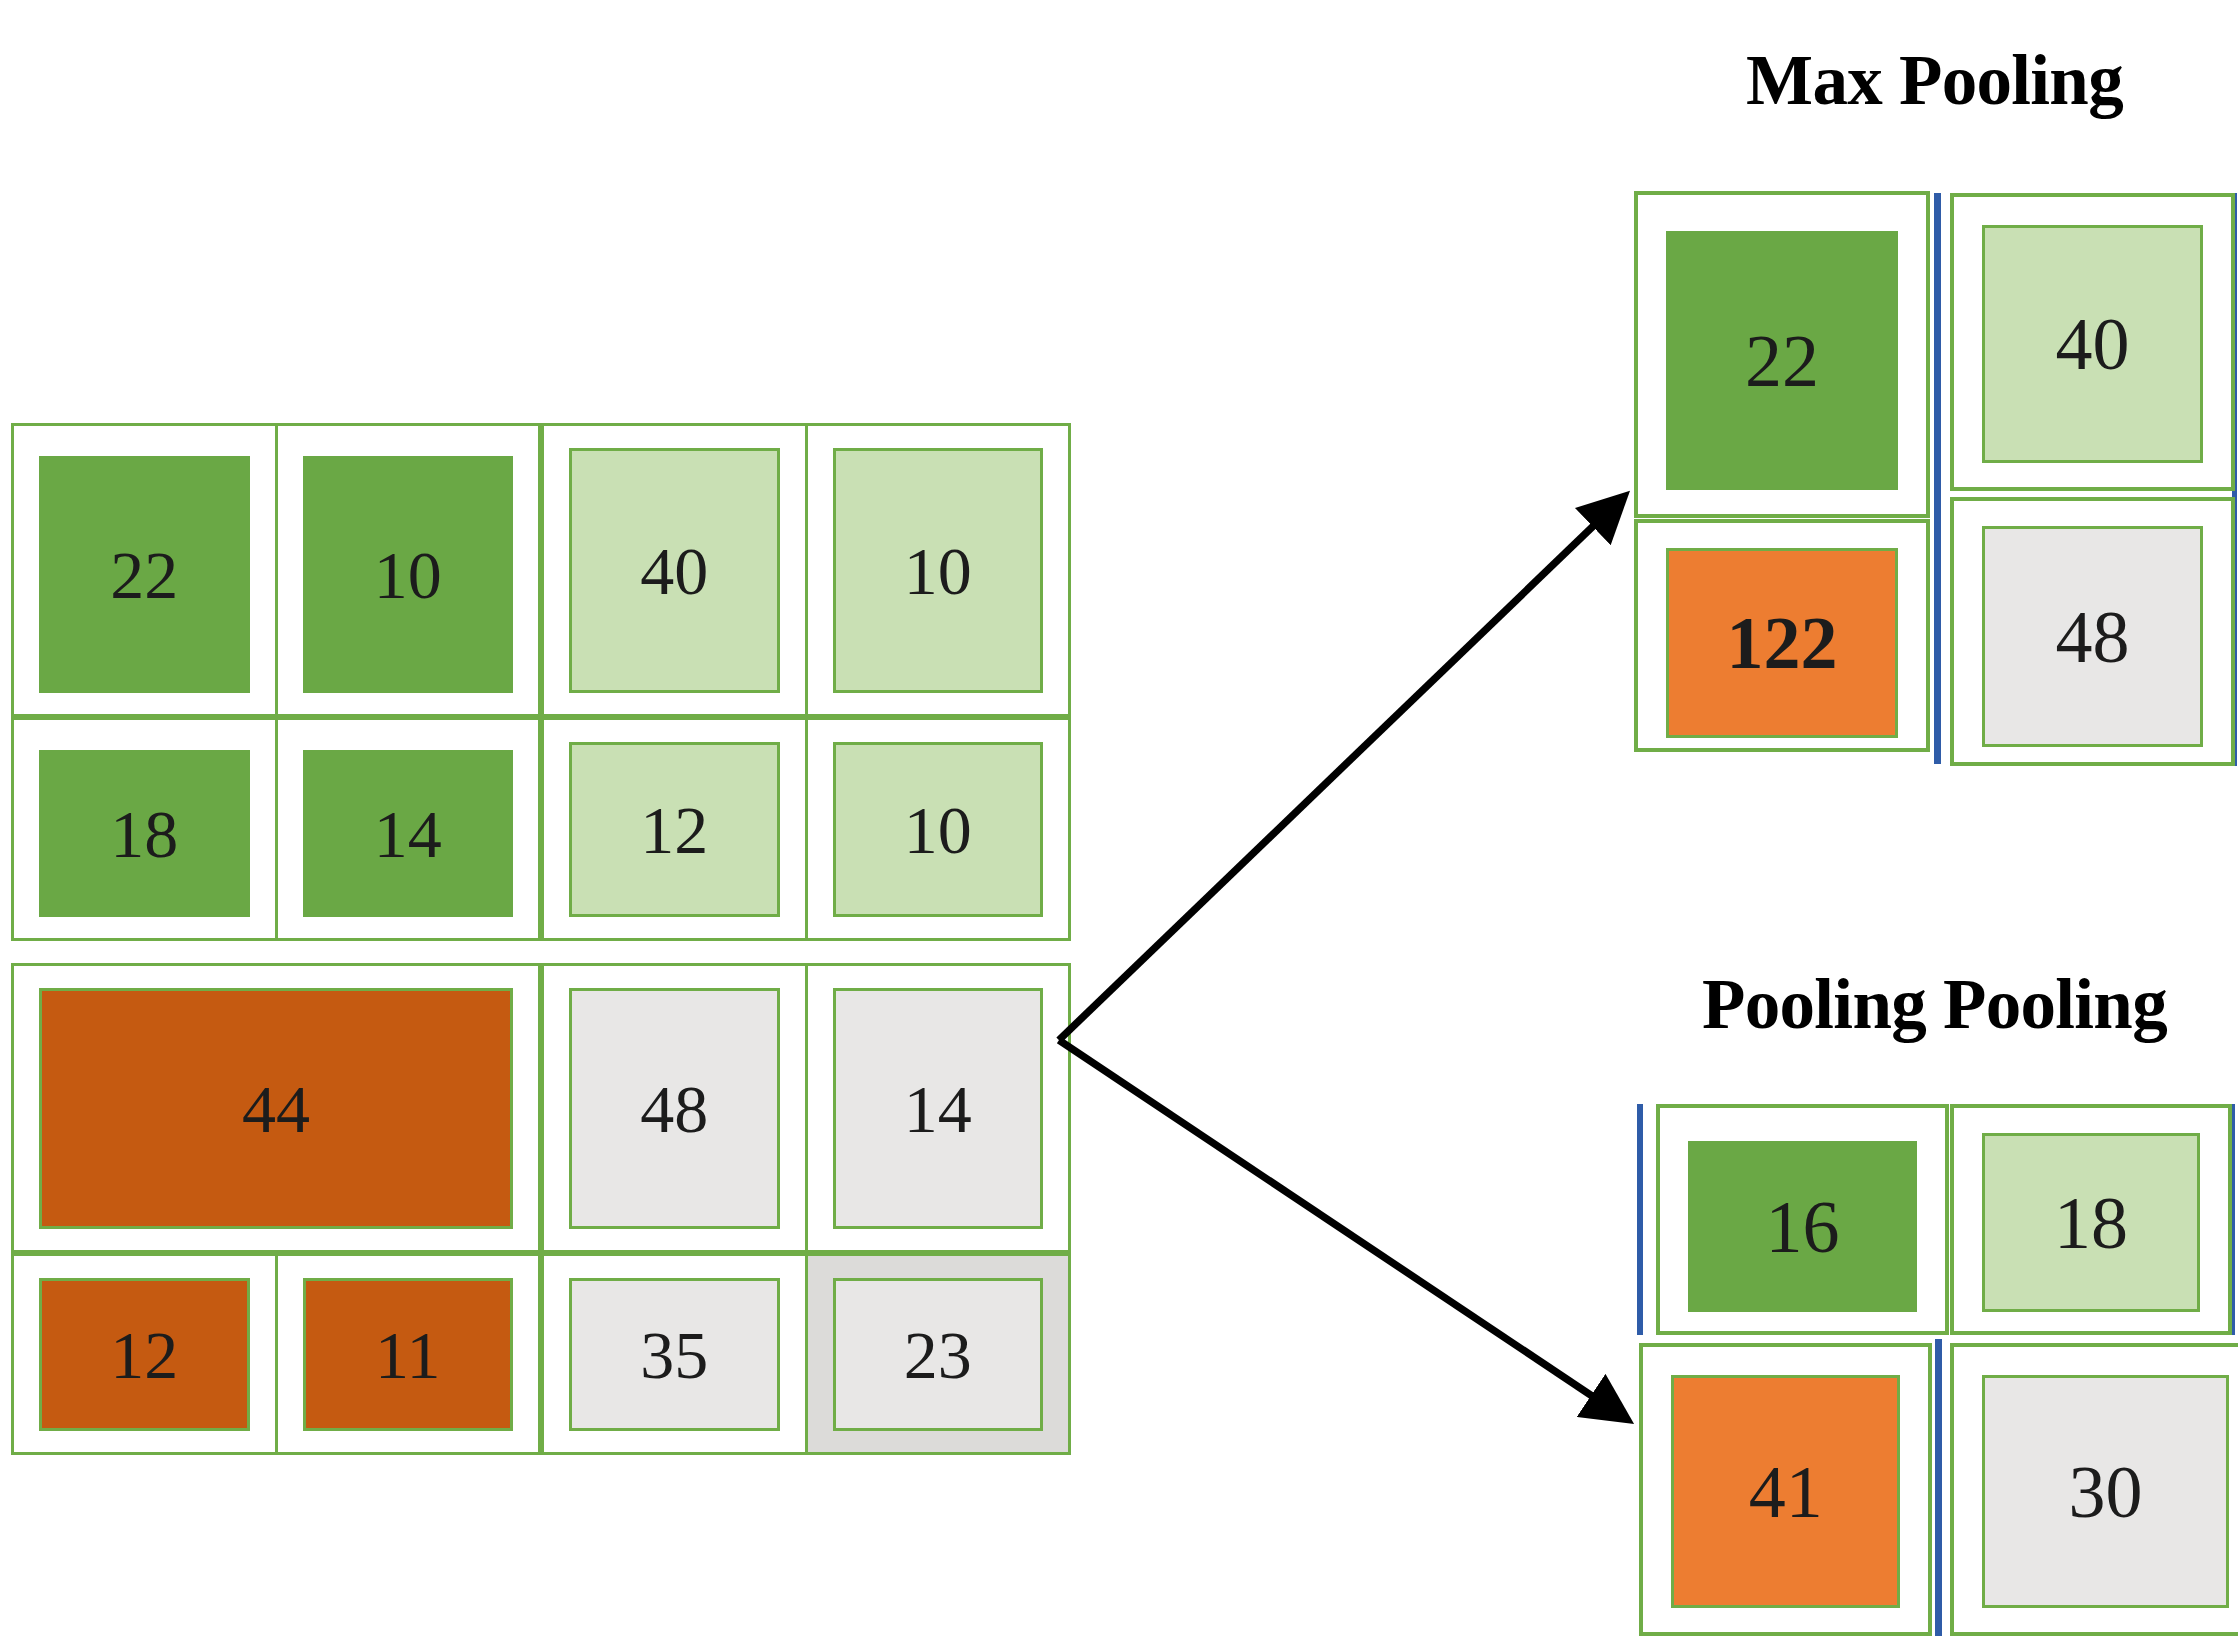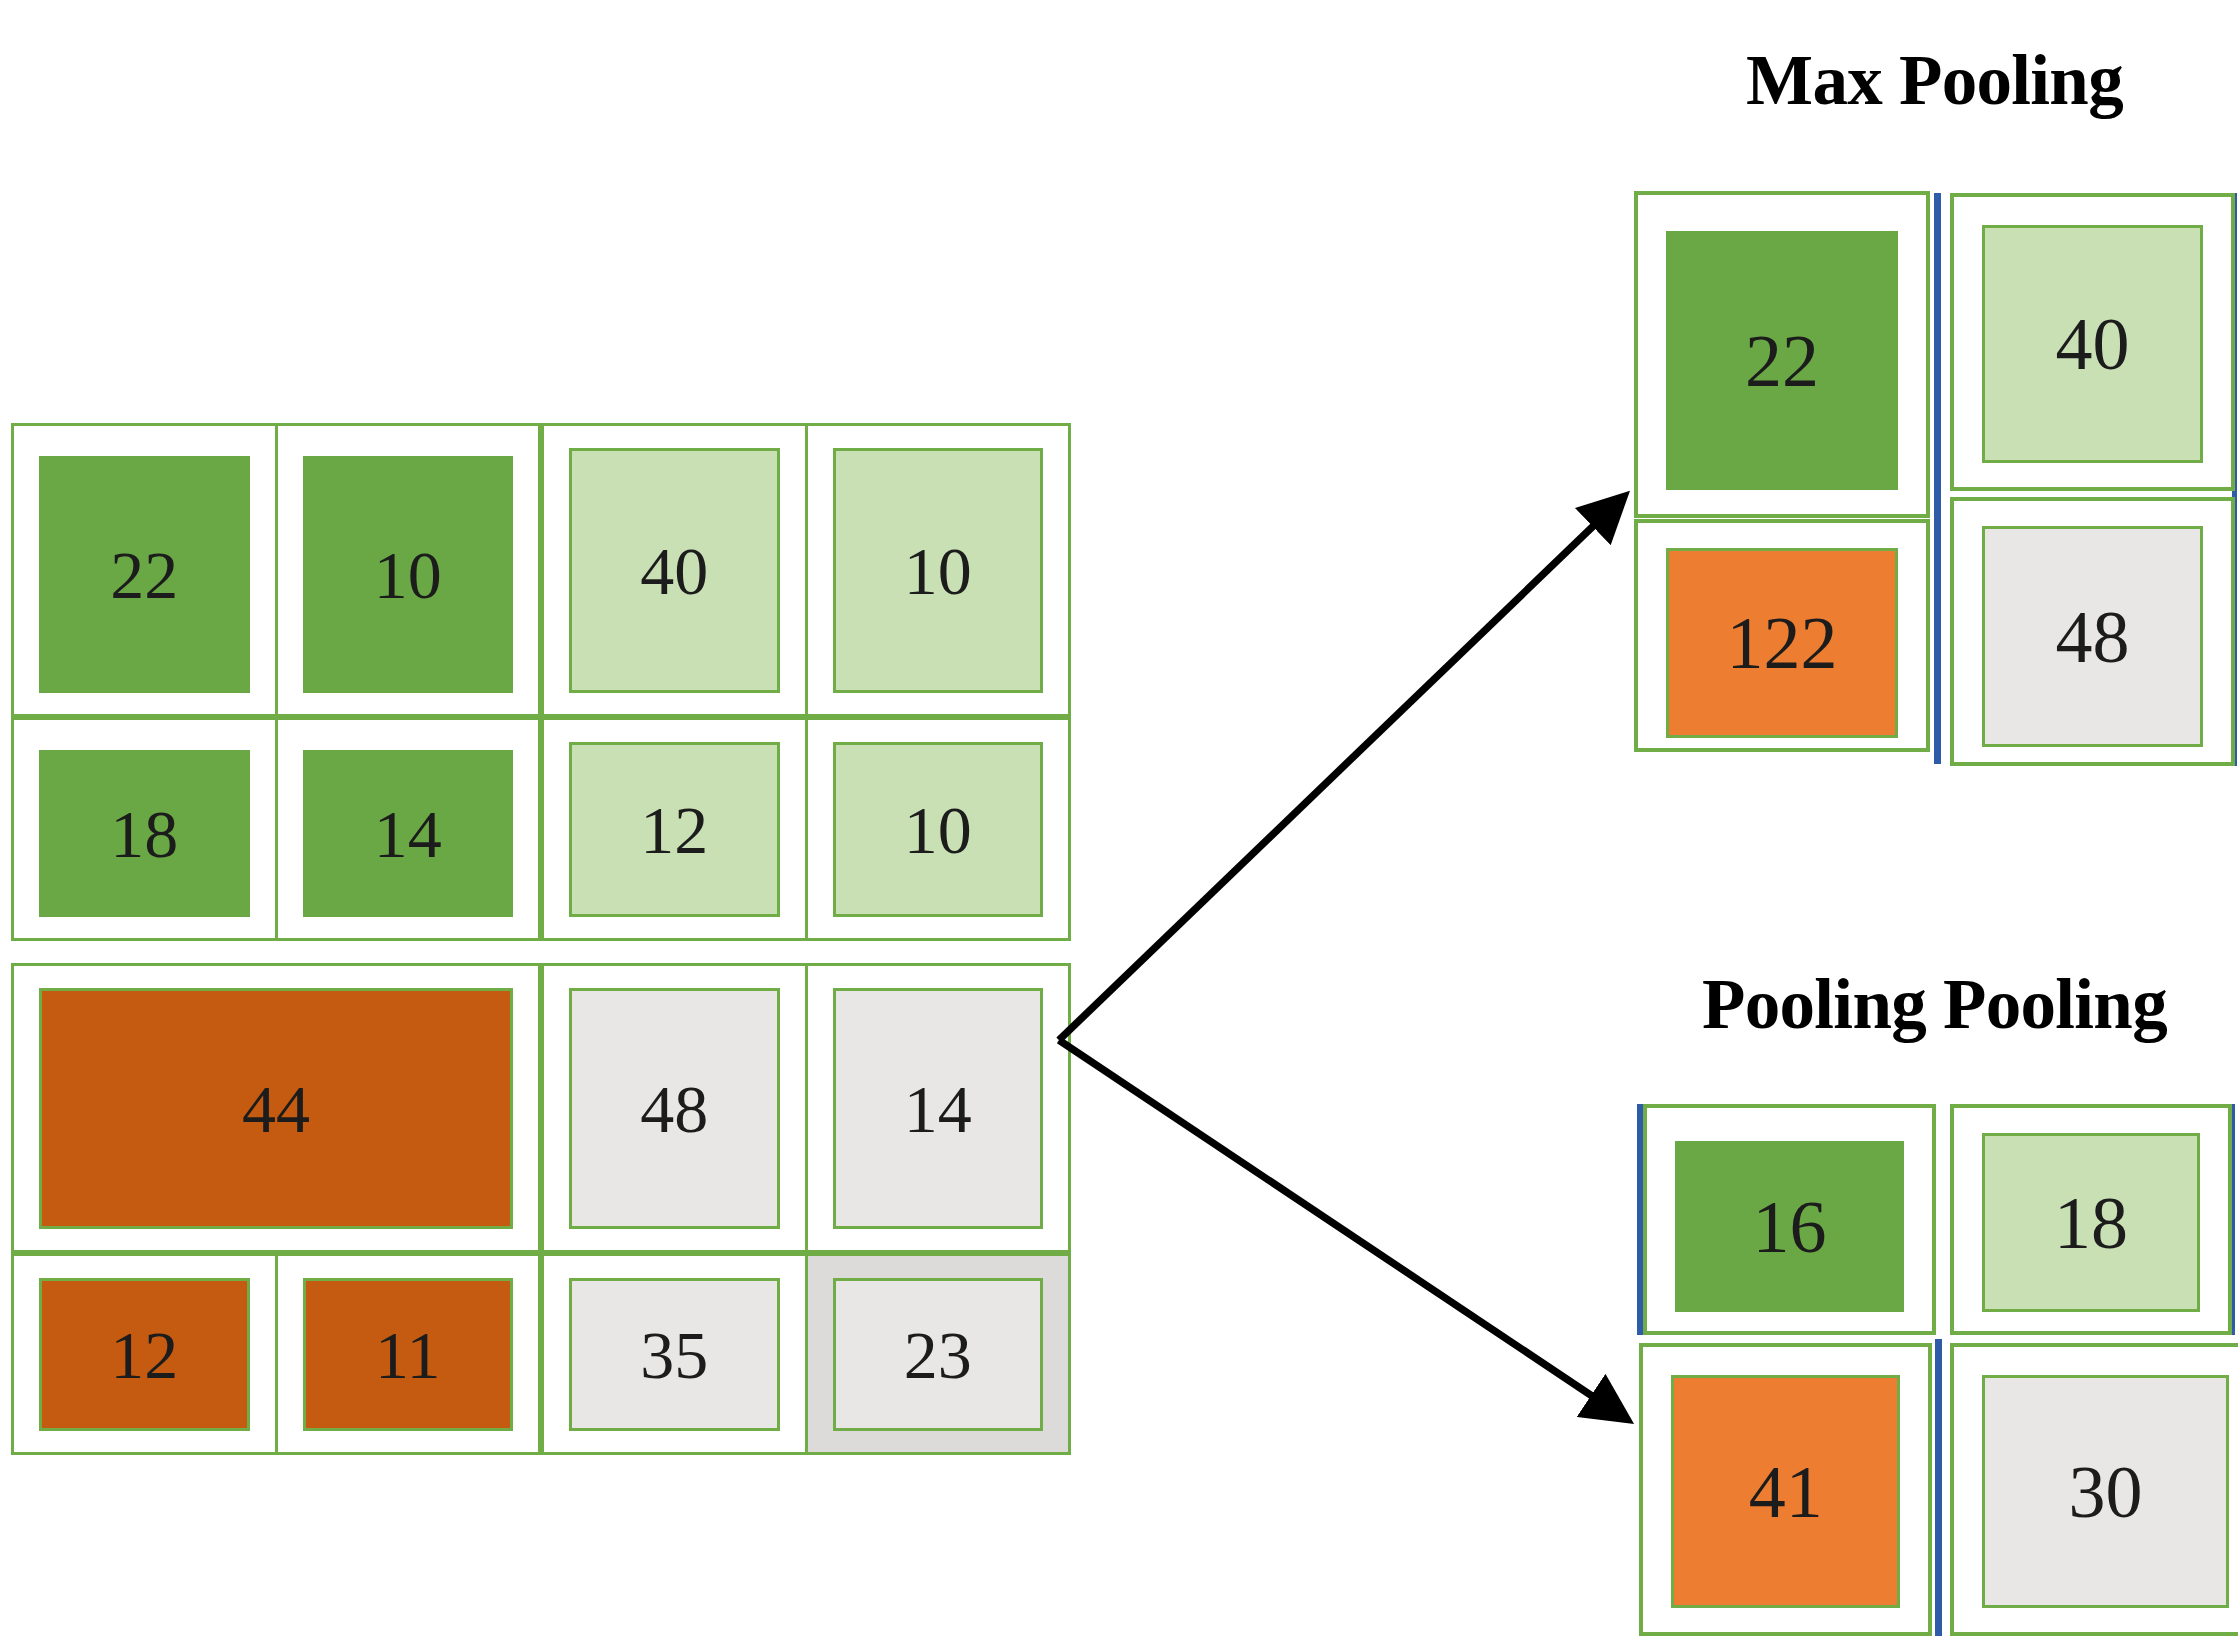--- a/index.html
+++ b/index.html
@@ -117,37 +117,37 @@
 
   <div class="pool-title" style="left:1634px;top:7.4px;">Max Pooling</div>
 
   <div class="pool-grid" style="left:1634px;top:191px;width:606px;height:580px;">
     <div class="blue-line" style="left:300px;top:1.5px;width:6.6px;height:571px;"></div>
     <div class="blue-line" style="left:598px;top:1.5px;width:5.2px;height:573px;"></div>
     <div class="pbox" style="left:0;top:0;width:296px;height:327px;">
       <div class="sq sq-green">22</div>
     </div>
     <div class="pbox" style="left:0;top:328px;width:296px;height:233px;">
-      <div class="sq sq-orange" style="top:25px;bottom:10.3px;">122</div>
+      <div class="sq sq-orange" style="top:25px;bottom:10.3px;font-weight:bold;">122</div>
     </div>
     <div class="pbox" style="left:316px;top:1.5px;width:285px;height:298px;">
       <div class="sq sq-lightgreen">40</div>
     </div>
     <div class="pbox" style="left:316px;top:306px;width:285px;height:269px;">
       <div class="sq sq-gray" style="top:25px;bottom:14.8px;">48</div>
     </div>
   </div>
 
   <div class="pool-title" style="left:1634px;top:931px;">Pooling Pooling</div>
 
   <div class="pool-grid" style="left:1637px;top:1104px;width:603px;height:536px;">
     <div class="blue-line" style="left:0;top:0;width:5.9px;height:231px;"></div>
     <div class="blue-line" style="left:298px;top:235px;width:6.6px;height:297px;"></div>
     <div class="blue-line" style="left:593px;top:0;width:5.2px;height:231px;"></div>
-    <div class="pbox" style="left:6px;top:0;width:293px;height:231px;">
+    <div class="pbox" style="left:19px;top:0;width:293px;height:231px;">
       <div class="sq sq-green" style="top:25px;bottom:19px;">16</div>
     </div>
     <div class="pbox" style="left:2.2px;top:239px;width:293px;height:293px;">
       <div class="sq sq-orange">41</div>
     </div>
     <div class="pbox" style="left:313px;top:0;width:282px;height:231px;">
       <div class="sq sq-lightgreen" style="top:25px;bottom:19px;">18</div>
     </div>
     <div class="pbox" style="left:313px;top:239px;width:311px;height:293px;">
       <div class="sq sq-gray">30</div>

